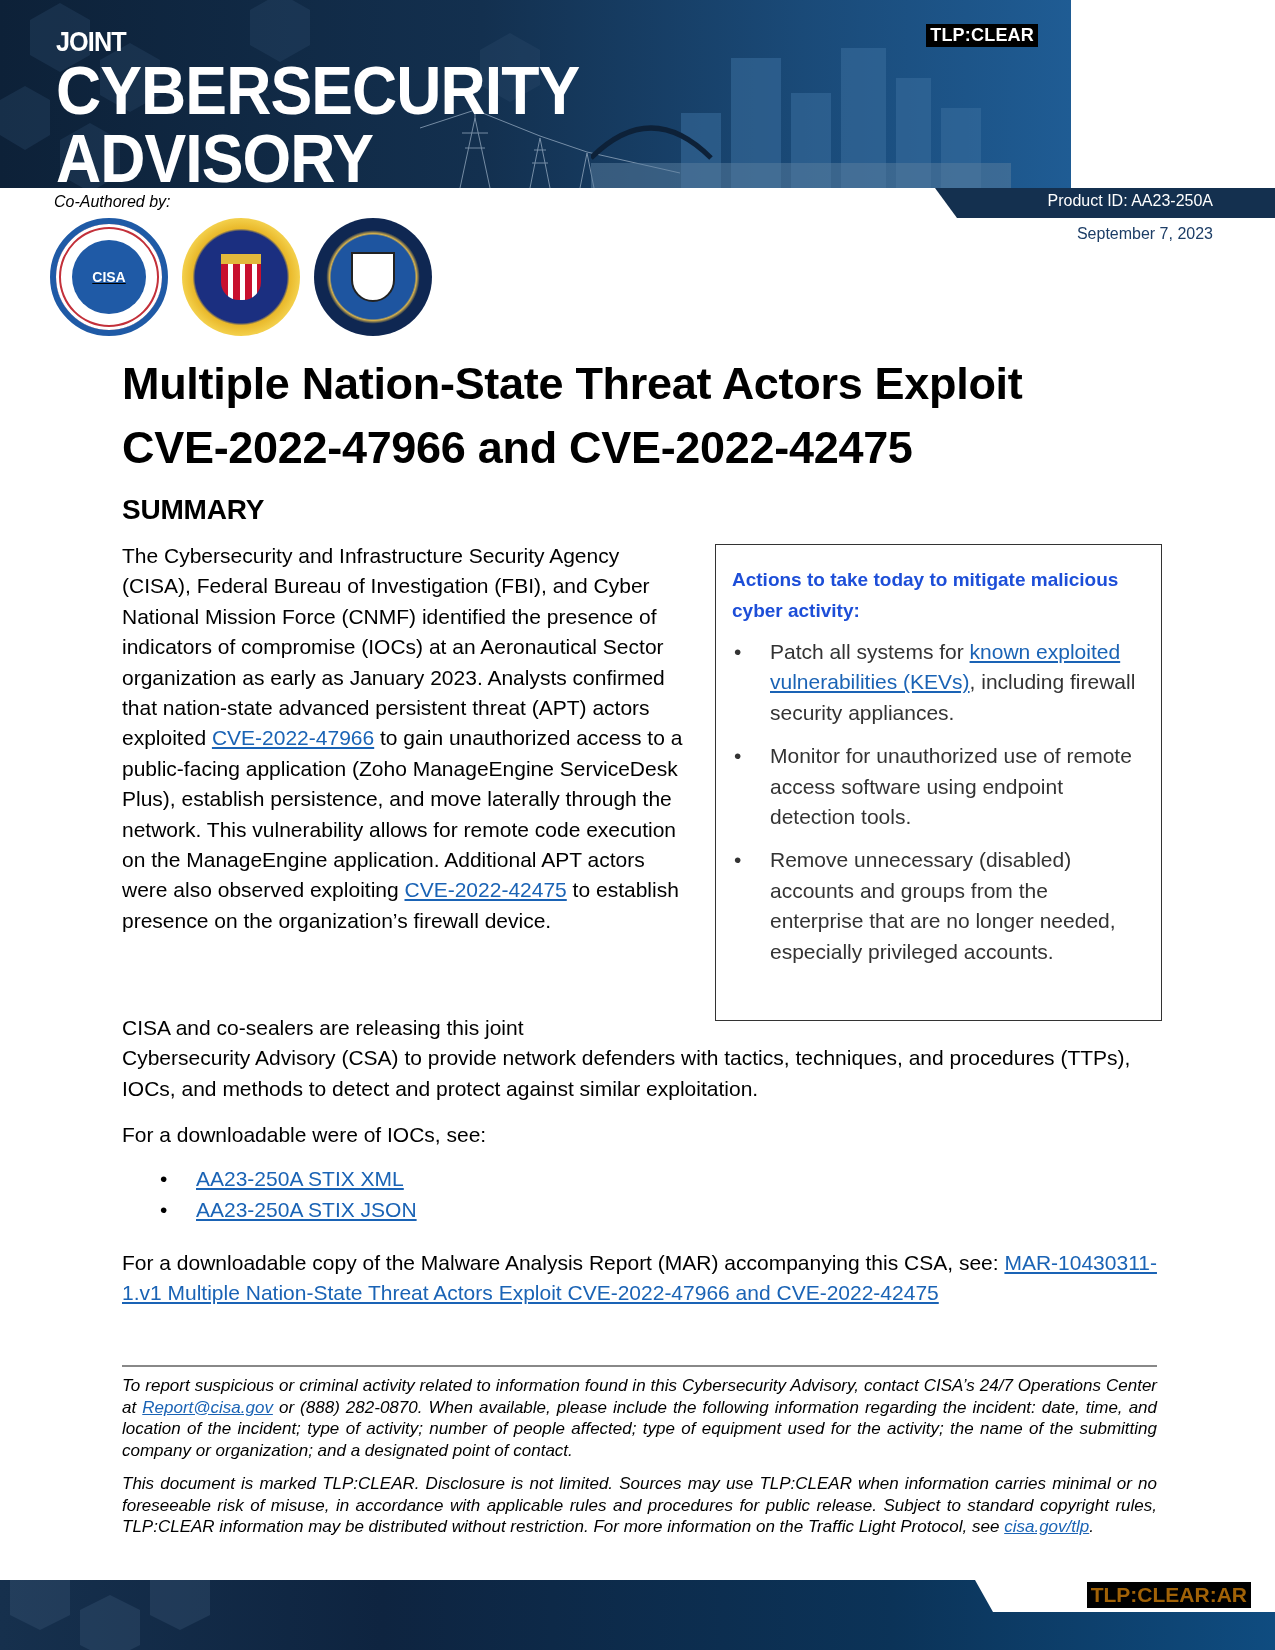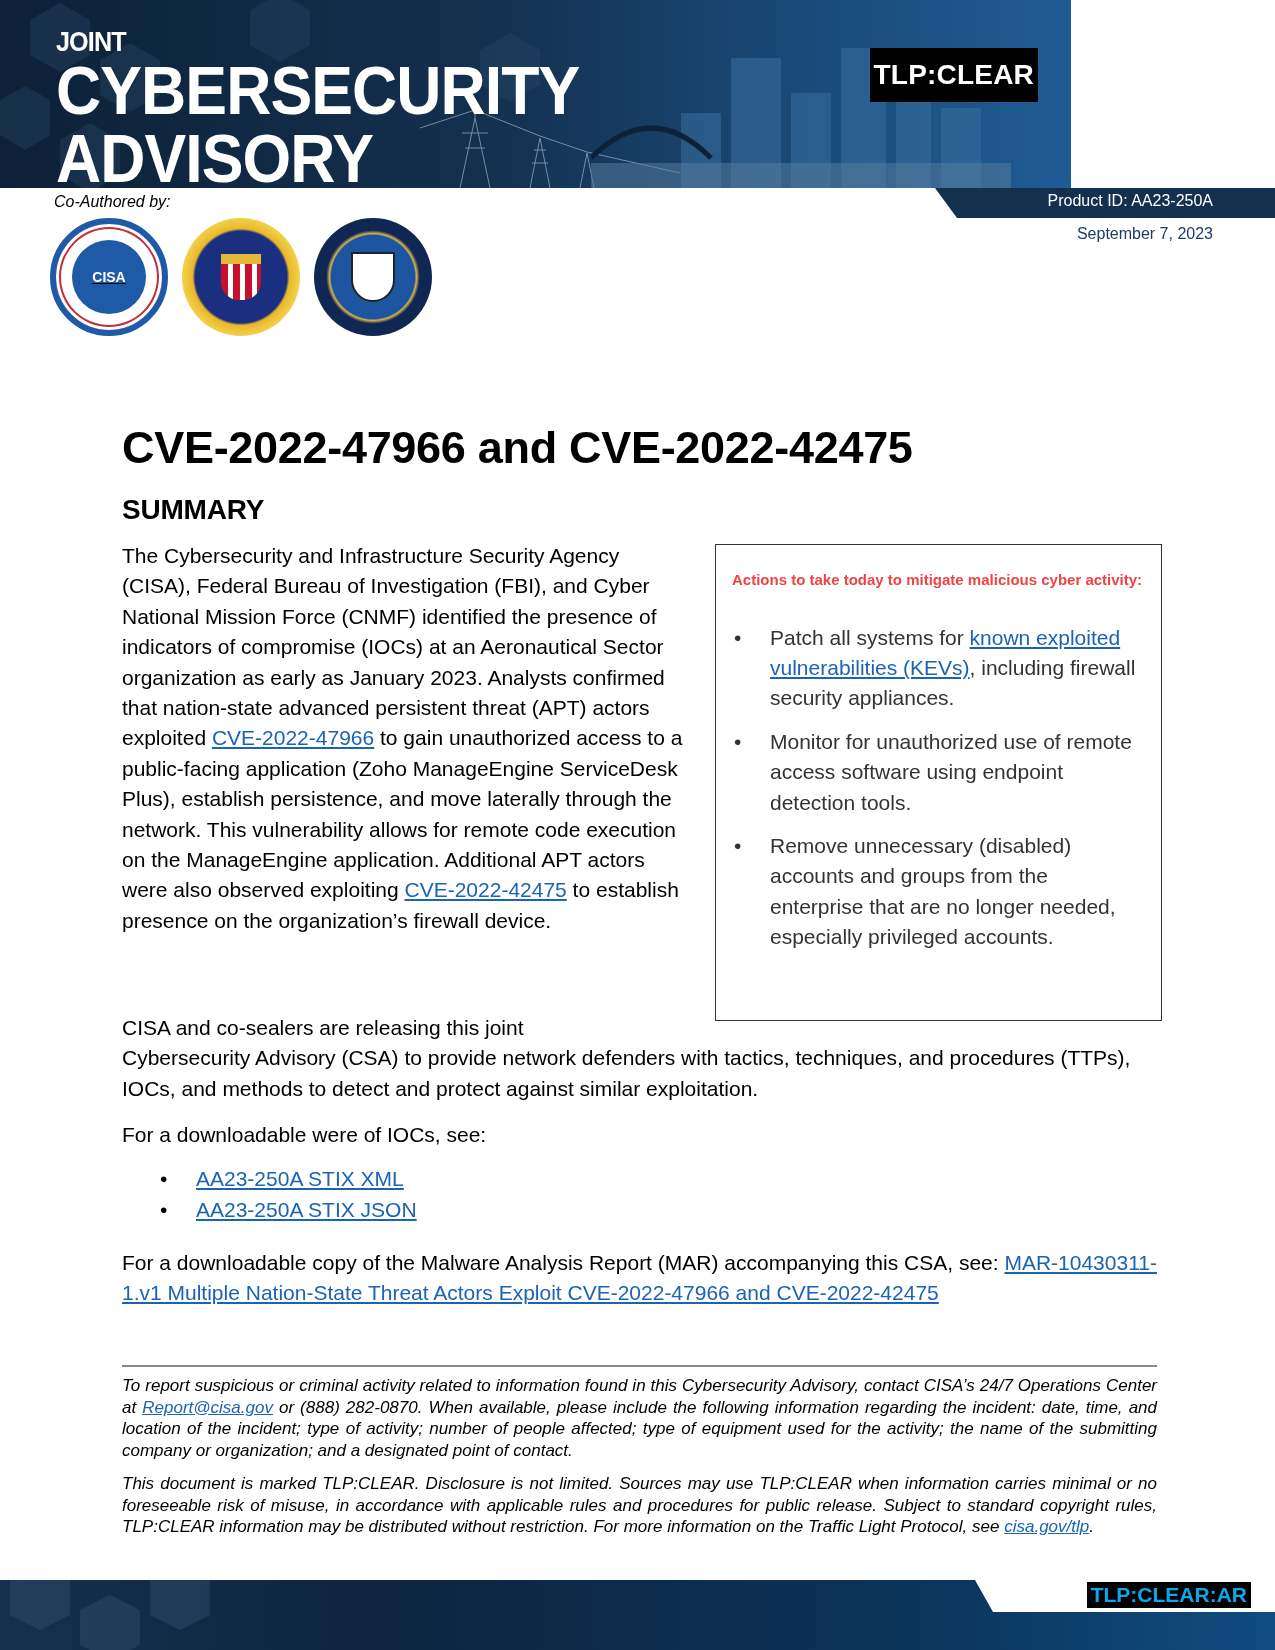--- a/index.html
+++ b/index.html
@@ -13,21 +13,21 @@
     overflow: hidden;
   }
   .banner .hex { position: absolute; opacity: .35; }
   .banner .skyline { position: absolute; right: 60px; bottom: 0; width: 420px; height: 150px; }
   .banner .towers { position: absolute; left: 420px; bottom: 0; width: 260px; height: 110px; opacity: .7; }
   .banner-title { position: absolute; left: 56px; top: 28px; color: #fff; font-family: "Liberation Sans", sans-serif; font-weight: bold; letter-spacing: -1px; line-height: 1; }
   .banner-title .joint { font-size: 28px; display: block; transform: scaleX(.9); transform-origin: left; }
   .banner-title .big { font-size: 68px; display: block; transform: scaleX(.92); transform-origin: left; margin-top: 0px; }
   .tlp-top {
     position: absolute; right: 33px; top: 24px; background: #000; color: #fff;
-    font-weight: bold; font-size: 28px; padding: 11px 4px; letter-spacing: .2px; margin-top: 24px;
+    font-weight: bold; font-size: 18px; padding: 1px 4px; letter-spacing: .2px;
   }
 
   .product-strip {
     position: absolute; top: 188px; right: 0; width: 340px; height: 30px;
     background: #14304f; clip-path: polygon(0 0, 100% 0, 100% 100%, 22px 100%);
   }
   .product-id { position: absolute; right: 62px; top: 192px; color: #fff; font-size: 16px; }
   .pub-date { position: absolute; right: 62px; top: 225px; color: #1c3d66; font-size: 16px; }
 
   .coauth { position: absolute; left: 54px; top: 193px; font-size: 16px; font-style: italic; color: #000; }
@@ -53,39 +53,39 @@
   .ioc-list { position: absolute; left: 160px; top: 1163px; list-style: none; }
   .ioc-list li { position: relative; padding-left: 36px; font-size: 21px; line-height: 31px; }
   .ioc-list li::before { content: "•"; position: absolute; left: 0; top: 0; color: #000; }
   .para-mar { position: absolute; left: 122px; top: 1240px; width: 1045px; margin-top: 8px; }
 
   
   .actions-box {
     position: absolute; left: 715px; top: 544px; width: 447px; height: 477px;
     border: 1.5px solid #333; padding: 20px 16px 0 16px; color: #333;
   }
-  .actions-box h3 { font-size: 15px; font-weight: bold; line-height: 30.5px; color: #ef4444; margin-bottom: 27px; }
+  .actions-box h3 { font-size: 19px; font-weight: bold; line-height: 30.5px; color: #1d4ed8; margin-bottom: 11px; }
   .actions-box ul { list-style: none; }
   .actions-box li { position: relative; padding-left: 38px; font-size: 21px; line-height: 30.4px; color: #333; margin-bottom: 13px; }
   .actions-box li::before { content: "•"; position: absolute; left: 2px; top: 0; color:#333; }
 
   
   .footer-rule { position: absolute; left: 122px; top: 1365px; width: 1035px; height: 1.5px; background: #888; }
   .note { position: absolute; left: 122px; width: 1035px; font-size: 17px; line-height: 21.5px; font-style: italic; text-align: justify; color: #000; }
   .note1 { top: 1375px; }
   .note2 { top: 1473px; }
 
   
   .footer-banner {
     position: absolute; left: 0; top: 1580px; width: 1275px; height: 70px;
     background: linear-gradient(90deg, #16304d 0%, #0e2440 30%, #0b3358 70%, #0f4c80 100%);
     overflow: hidden;
   }
   .footer-white { position: absolute; right: 0; top: 1580px; width: 300px; height: 32px; background: #fff; clip-path: polygon(0 0, 100% 0, 100% 100%, 18px 100%); }
-  .tlp-bottom { position: absolute; right: 24px; top: 1582px; background: #000; color: #0ea5e9; font-weight: bold; font-size: 21px; padding: 1px 4px; }
+  .tlp-bottom { position: absolute; right: 24px; top: 1582px; background: #000; color: #a16207; font-weight: bold; font-size: 21px; padding: 1px 4px; }
 </style>
 </head>
 <body>
 
 <div class="banner">
   <svg class="hex" width="700" height="188" viewBox="0 0 700 188">
     <g fill="#2c4a6b">
       <polygon points="30,20 60,3 90,20 90,55 60,72 30,55"></polygon>
       <polygon points="100,60 130,43 160,60 160,95 130,112 100,95"></polygon>
       <polygon points="0,100 25,86 50,100 50,135 25,150 0,135"></polygon>
@@ -133,21 +133,21 @@
   </div>
   <div class="seal seal-fbi">
     <div class="inner"></div>
   </div>
   <div class="seal seal-cnmf">
     <div class="inner"></div>
   </div>
 </div>
 
 <h1 class="doc-title">
-  <br>
+  <span>Multiple Nation-State Threat Actors Exploit</span><br>
   <span>CVE-2022-47966 and CVE-2022-42475</span>
 </h1>
 <h2 class="summary-h">SUMMARY</h2>
 
 <p class="body-text para-summary"><span>The Cybersecurity and Infrastructure Security Agency (CISA), Federal Bureau of Investigation (FBI), and Cyber National Mission Force (CNMF) identified the presence of indicators of compromise (IOCs) at an Aeronautical Sector organization as early as January 2023. Analysts confirmed that nation-state advanced persistent threat (APT) actors exploited </span><a class="link">CVE-2022-47966</a><span> to gain unauthorized access to a public-facing application (Zoho ManageEngine ServiceDesk Plus), establish persistence, and move laterally through the network. This vulnerability allows for remote code execution on the ManageEngine application. Additional APT actors were also observed exploiting </span><a class="link">CVE-2022-42475</a><span> to establish presence on the organization’s firewall device.</span></p>
 
 <div class="actions-box">
   <h3>Actions to take today to mitigate malicious cyber activity:</h3>
   <ul>
     <li><span>Patch all systems for </span><a class="link">known exploited vulnerabilities (KEVs)</a><span>, including firewall security appliances.</span></li>

